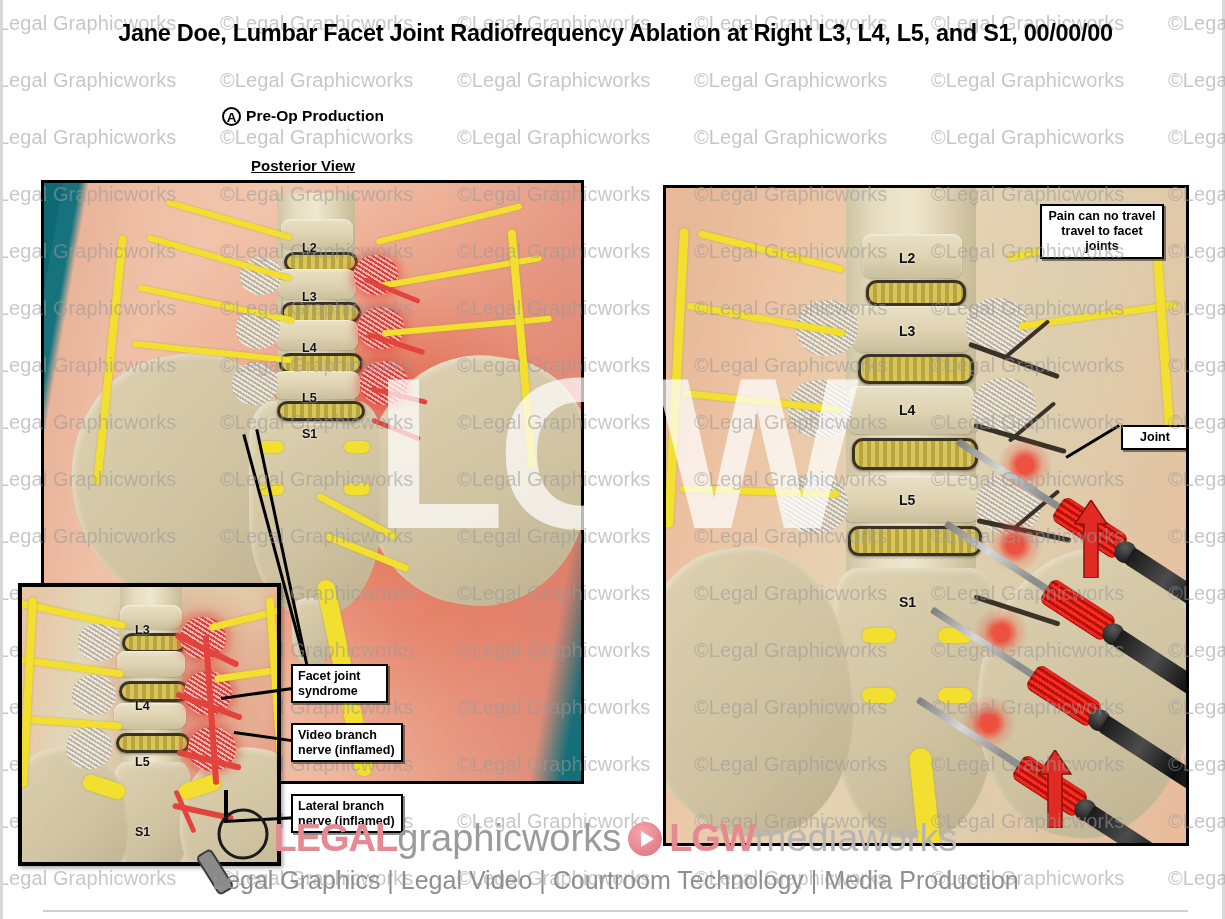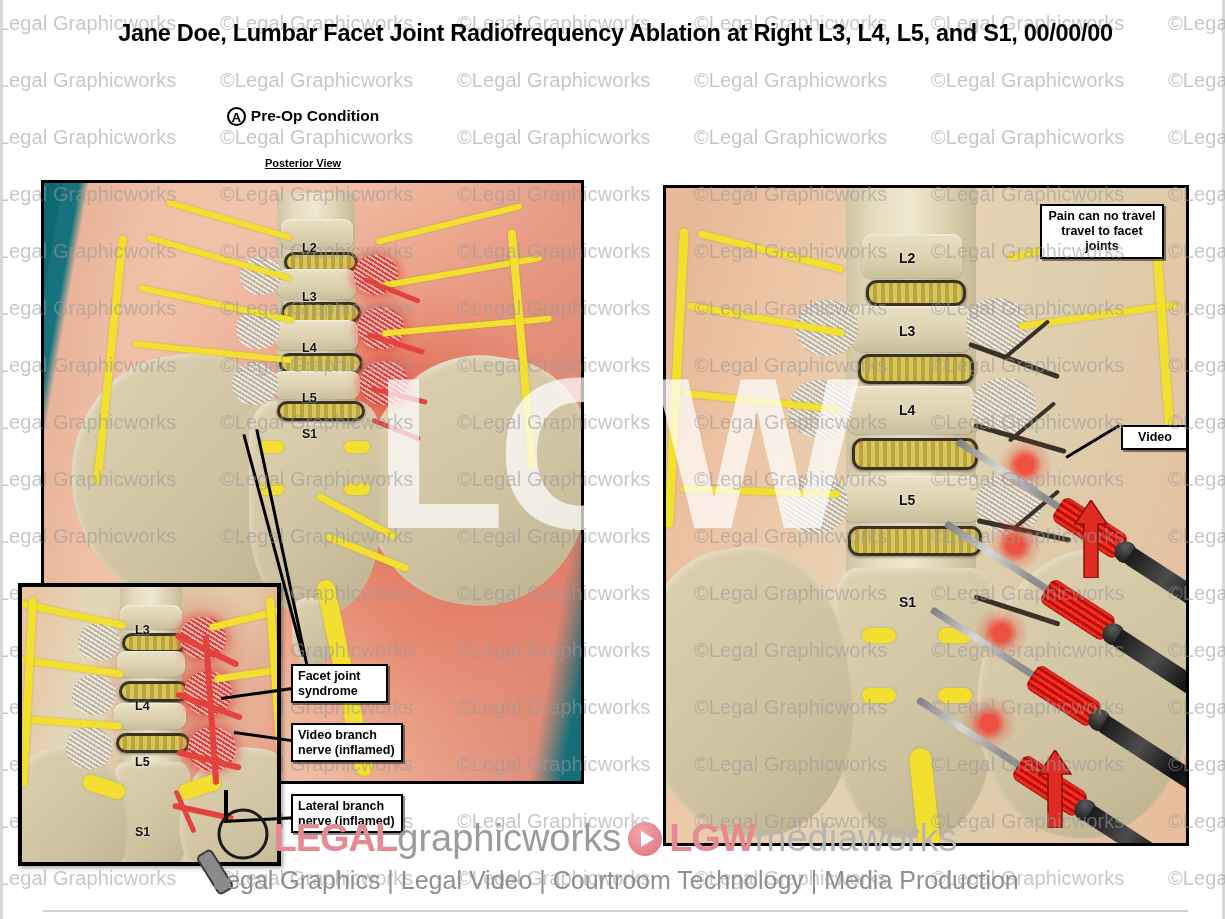--- a/index.html
+++ b/index.html
@@ -24,21 +24,21 @@
   #title{position:absolute;left:0;top:18px;width:1225px;text-align:center;
          font-size:23.5px;font-weight:700;line-height:30px;z-index:50;letter-spacing:-.3px;}
   .panel-head{position:absolute;text-align:center;font-size:15.5px;font-weight:700;
               line-height:20.5px;z-index:50;}
   #headA{left:150px;top:106px;width:300px;}
   #headB{left:640px;top:106px;width:560px;}
   .circ{display:inline-block;width:19px;height:19px;line-height:17px;
         border:2px solid #000;border-radius:50%;text-align:center;font-size:13.5px;
         font-weight:700;vertical-align:middle;margin-right:5px;box-sizing:border-box;}
   #subA{position:absolute;left:150px;top:157px;width:300px;text-align:center;
-        font-size:11px;font-weight:700;text-decoration:underline;z-index:50;}
+        font-size:15px;font-weight:700;text-decoration:underline;z-index:50;}
 
   
   .panel{position:absolute;border:3px solid #000;box-sizing:border-box;overflow:hidden;z-index:10;}
   #panelA{left:38px;top:180px;width:543px;height:604px;}
   #panelB{left:660px;top:185px;width:526px;height:661px;}
   #inset{left:15px;top:583px;width:263px;height:283px;border-width:4px;z-index:45;
          box-shadow:2px 2px 4px rgba(0,0,0,.35);}
 
   
   .skinA{position:absolute;inset:0;
@@ -119,21 +119,21 @@
   #footrule{position:absolute;left:40px;top:910px;width:1145px;height:2px;background:#cfcfcf;z-index:70;}
 </style>
 </head>
 <body>
 
 <div id="page">
 
   <div id="title">Jane Doe, Lumbar Facet Joint Radiofrequency Ablation at Right L3, L4, L5, and S1, 00/00/00</div>
 
   <div class="panel-head" id="headA">
-    <span class="circ">A</span><span>Pre-Op Condition</span>
+    <span class="circ">A</span><span>Pre-Op Production</span>
   </div>
   <div id="subA">Posterior View</div>
 
 
   <div class="panel" id="panelA">
     <div class="skinA"></div>
 
     <div class="pelvis" style="left:28px;top:172px;width:225px;height:250px;transform:rotate(-9deg);"></div>
     <div class="pelvis" style="left:320px;top:172px;width:225px;height:250px;transform:rotate(9deg);"></div>
 
@@ -280,21 +280,21 @@
     <svg class="arrow-up" style="left:408px;top:312px;width:34px;height:78px;" viewBox="0 0 34 78">
       <polygon points="17,0 33,24 24,24 24,78 10,78 10,24 1,24" fill="#e02b22" stroke="#8d120c" stroke-width="1.5"></polygon>
     </svg>
     <svg class="arrow-up" style="left:372px;top:562px;width:34px;height:78px;" viewBox="0 0 34 78">
       <polygon points="17,0 33,24 24,24 24,78 10,78 10,24 1,24" fill="#e02b22" stroke="#8d120c" stroke-width="1.5"></polygon>
     </svg>
 
     <div class="callout" style="left:374px;top:16px;width:124px;text-align:center;line-height:15px;">Pain can no travel travel to facet joints</div>
 
     <div class="leader" style="left:400px;top:268px;width:62px;transform:rotate(-31deg);"></div>
-    <div class="callout" style="left:455px;top:237px;width:68px;text-align:center;">Video</div>
+    <div class="callout" style="left:455px;top:237px;width:68px;text-align:center;">Joint</div>
   </div>
 
   <div class="panel" id="inset">
     <div class="insetbg"></div>
 
     <div class="spine" style="left:98px;top:0;width:62px;height:200px;"></div>
     <div class="pelvis" style="left:92px;top:175px;width:76px;height:115px;border-radius:14% 14% 45% 45%;"></div>
     <div class="pelvis" style="left:-20px;top:160px;width:125px;height:150px;transform:rotate(-8deg);"></div>
     <div class="pelvis" style="left:158px;top:160px;width:125px;height:150px;transform:rotate(8deg);"></div>
 

